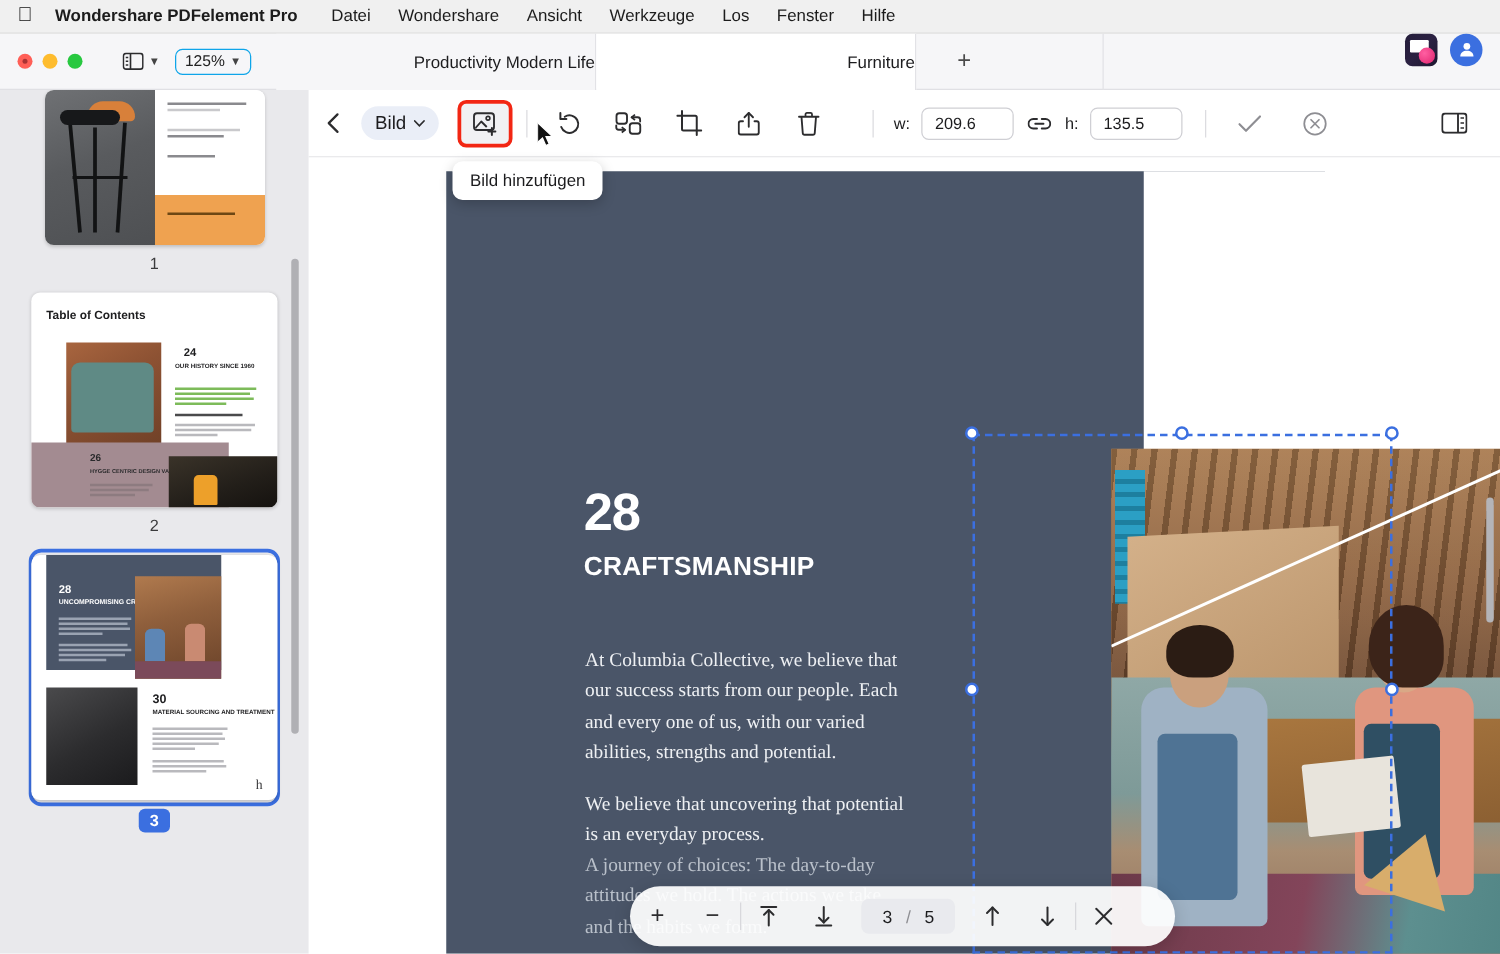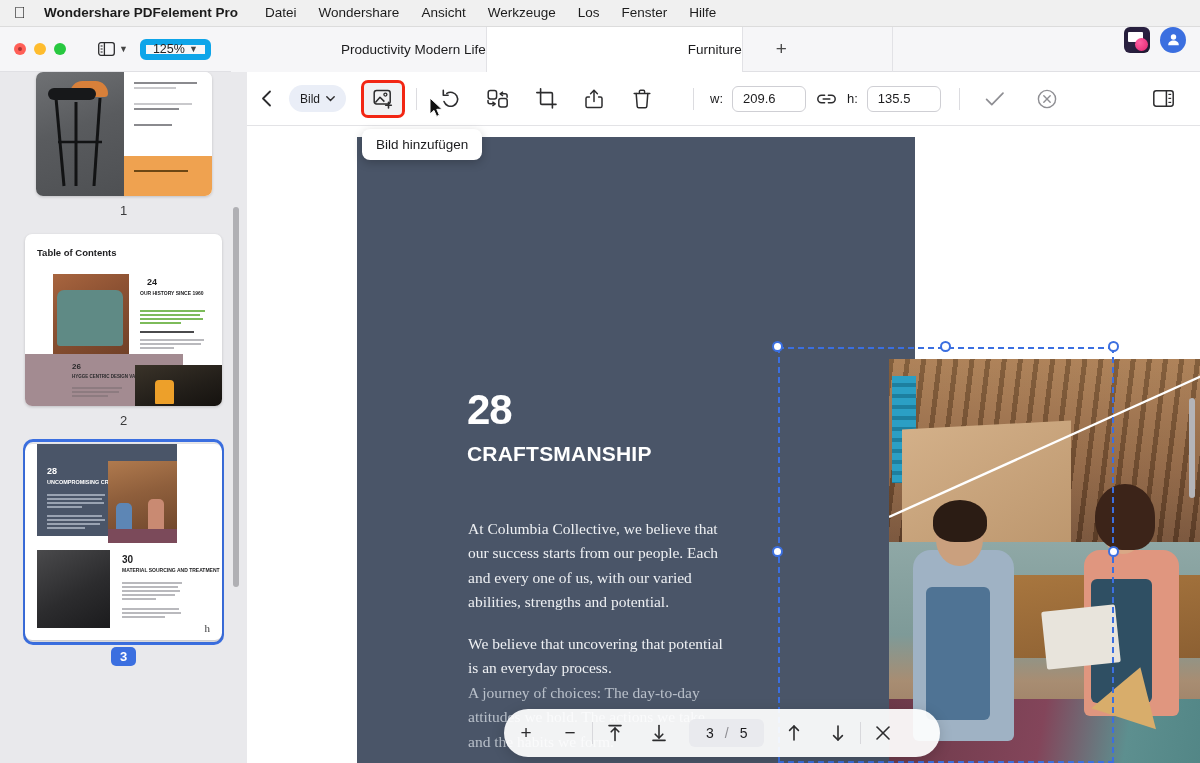--- a/index.html
+++ b/index.html
@@ -37,21 +37,21 @@
   .dot.red::after { content:""; display:block; width:4px; height:4px; border-radius:50%; background:#a33; margin:4px auto;}
   .dot.yellow { background: #febc2e; }
   .dot.green { background: #28c840; }
 
   .chrome-btn {
     display: flex; align-items: center; gap: 4px;
     height: 22px; padding: 0 4px; cursor: default;
   }
   .sidebar-toggle-icon { width: 17px; height: 14px; }
   .zoom-pill {
-    border: 6px solid #0ea5e9; border-radius: 6px;
+    border: 1px solid #0ea5e9; border-radius: 6px;
     height: 21px; padding: 0 7px;
     display: flex; align-items: center; gap: 4px;
     font-size: 12.5px; color: #222; background: transparent;
   }
   .chev { font-size: 9px; color: #444; }
 
   .tabs { display: flex; align-items: stretch; height: 45px; margin-left: 20px; flex: 1; }
   .tab {
     width: 256px; display: flex; align-items: center; justify-content: flex-end;
     font-size: 13.5px; color: #1c1c1e;
@@ -171,21 +171,21 @@
   
   .edit-toolbar {
     position: absolute; top: 72px; left: 247px; width: 953px; height: 54px;
     background: #ffffff; border-bottom: 1px solid #e3e3e6;
     display: flex; align-items: center;
   }
   .tb-back { width: 38px; display:flex; align-items:center; justify-content:center; }
   .bild-pill {
     height: 27px; background: #eaeef7; border-radius: 14px;
     padding: 0 11px; display:flex; align-items:center; gap:6px;
-    font-size: 12px; color:#1c1c1e; margin-left: 4px;
+    font-size: 15px; color:#1c1c1e; margin-left: 4px;
   }
   .tb-btn {
     width: 38px; height: 32px; display:flex; align-items:center; justify-content:center;
     border-radius: 6px;
   }
   .tb-btn.highlight {
     outline: 3px solid #f22613; background: #f1f1f3; border-radius: 4px;
     position: relative;
   }
   .tb-sep { width: 1px; height: 22px; background: #dcdce0; }

